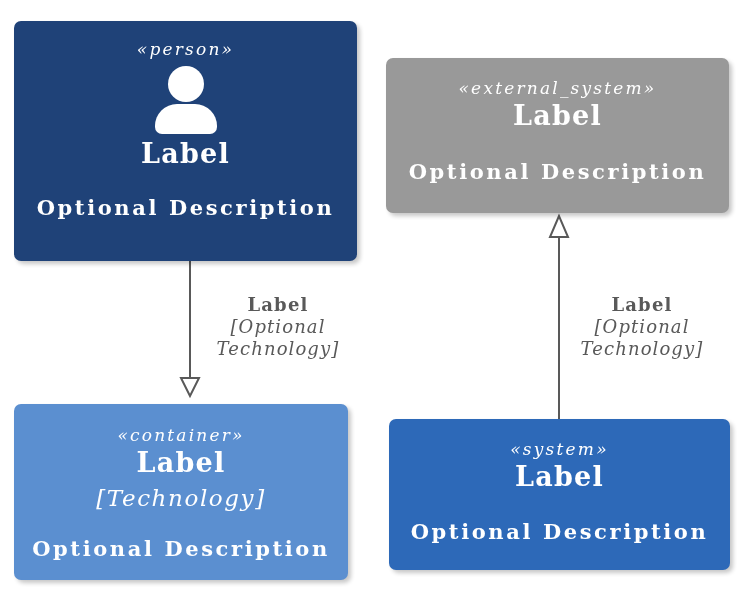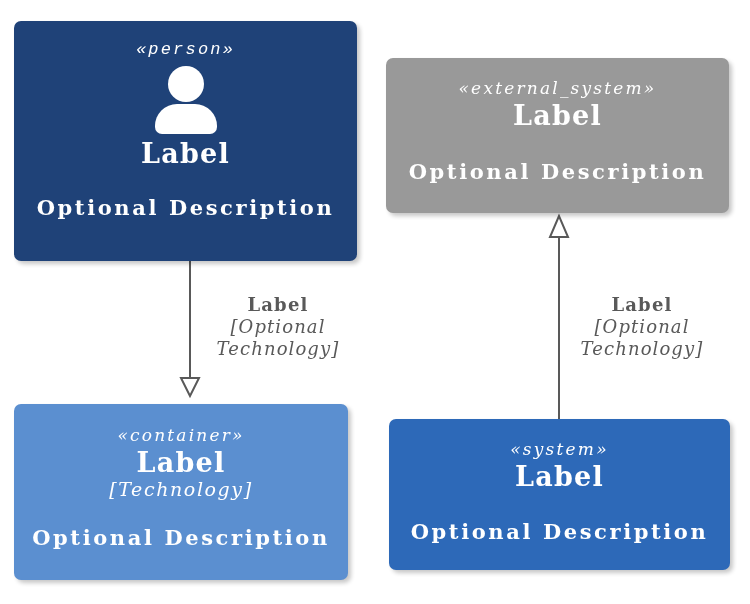--- a/index.html
+++ b/index.html
@@ -68,21 +68,21 @@
 
   
   #node-person {
     left: 14px;
     top: 21px;
     width: 343px;
     height: 240px;
     background: #1f4278;
     padding-top: 19px;
   }
-  #node-person .stereotype { font-size: 17px; font-family: Liberation Mono, monospace; }
+  #node-person .stereotype { font-size: 17px; }
   #node-person .node-label { font-size: 27px; margin-top: 2px; }
   #node-person .node-desc  { font-size: 21px; margin-top: 26px; }
 
   .person-icon {
     width: 72px;
     height: 68px;
     position: relative;
     margin-top: 6px;
     margin-bottom: 2px;
   }
@@ -124,21 +124,21 @@
   #node-container {
     left: 14px;
     top: 404px;
     width: 334px;
     height: 176px;
     background: #5b8fd0;
     padding-top: 22px;
   }
   #node-container .stereotype { font-size: 17px; }
   #node-container .node-label { font-size: 27px; margin-top: 1px; }
-  #node-container .node-tech  { font-size: 19px; margin-top: 1px; }
+  #node-container .node-tech  { font-size: 23px; margin-top: 7px; }
   #node-container .node-desc  { font-size: 21px; margin-top: 25px; }
 
   
   #node-system {
     left: 389px;
     top: 419px;
     width: 341px;
     height: 151px;
     background: #2d69b8;
     padding-top: 21px;

